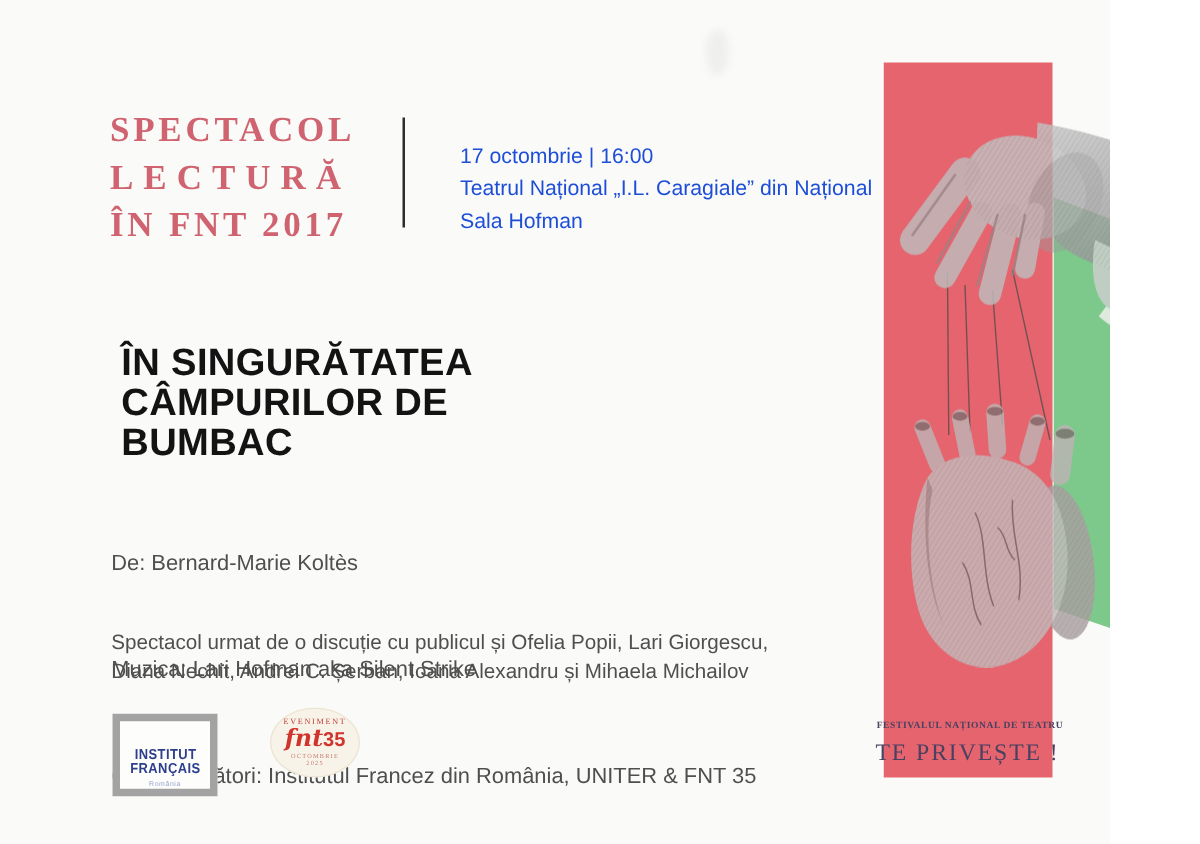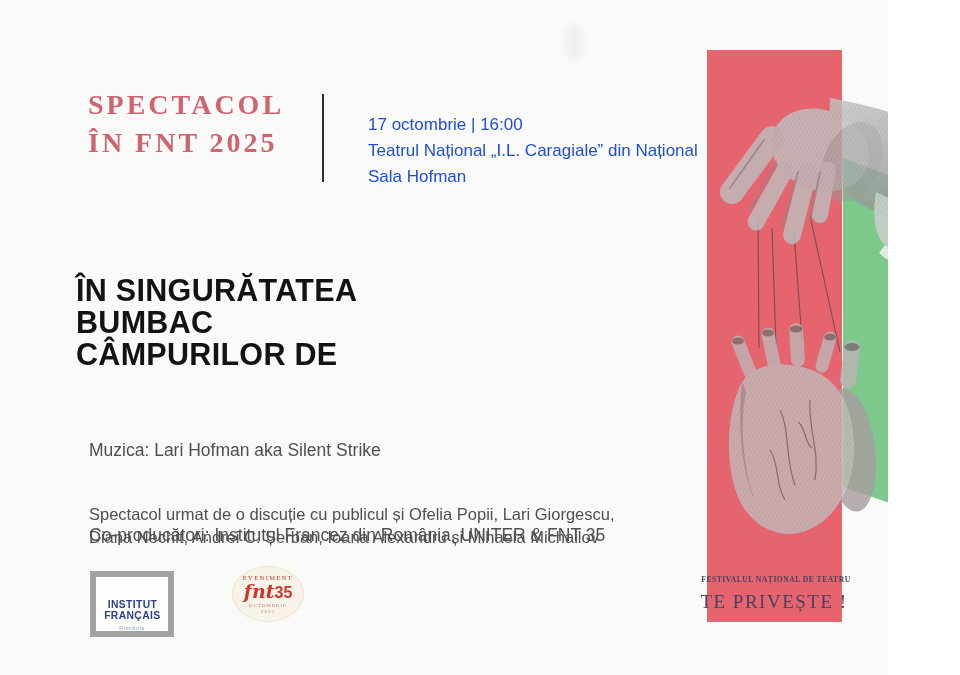--- a/index.html
+++ b/index.html
@@ -11,42 +11,42 @@
          font-weight:700;font-size:28px;line-height:38px;color:#cf6470;}
   .badge .l1{letter-spacing:3px;display:block;}
   .badge .l2{letter-spacing:8px;display:block;}
   .badge .l3{letter-spacing:3px;display:block;}
 
   .divider{position:absolute;left:322px;top:94px;width:2px;height:88px;background:#2d2d2d;}
 
   .event-info{position:absolute;left:368px;top:112px;font-size:17px;line-height:26px;color:#1d4ed8;}
 
   
-  .title{position:absolute;left:76px;top:274px;font-size:30.5px;font-weight:700;
+  .title{position:absolute;left:97px;top:274px;font-size:30.5px;font-weight:700;
          line-height:32px;color:#131313;letter-spacing:0.3px;}
   .title span{display:block;}
 
   
   .credits{position:absolute;left:89px;top:379px;font-size:17.5px;line-height:28.4px;
            color:#4f4f4f;white-space:pre-wrap;}
 
   .note{position:absolute;left:89px;top:503px;font-size:16.5px;line-height:22.5px;
         color:#4f4f4f;white-space:pre-line;}
 
   
   .if-box{position:absolute;left:90px;top:571px;width:72px;height:54px;border:6px solid #a3a3a3;
           background:#fdfdfc;display:flex;flex-direction:column;align-items:center;justify-content:flex-end;}
   .if-box .wordmark{font-size:11.5px;font-weight:700;color:#2c3e8c;line-height:11px;
           letter-spacing:0.4px;transform:scaleX(0.9);text-align:center;}
   .if-box .sub{font-size:5.5px;color:#93a2c9;margin-top:4px;letter-spacing:0.5px;}
 
   .motto{position:absolute;left:173px;top:573px;font-size:13.5px;font-weight:700;font-style:italic;
          line-height:17.5px;color:#3b5ca8;}
 
-  .fnt-badge{position:absolute;left:232px;top:566px;width:72px;height:56px;border-radius:50%;
+  .fnt-badge{position:absolute;left:216px;top:566px;width:72px;height:56px;border-radius:50%;
          background:#f8f3e9;box-shadow:inset 0 0 0 1px #ece4d2;display:flex;flex-direction:column;
          align-items:center;justify-content:center;}
   .fnt-badge .ev{font-size:6.5px;letter-spacing:1.4px;color:#c23b33;font-family:"Liberation Serif",serif;}
   .fnt-badge .logo-row{display:flex;align-items:baseline;margin:1px 0;}
   .fnt-badge .fnt{font-family:"DejaVu Serif",serif;font-style:italic;font-weight:700;
          font-size:19px;color:#d0342c;line-height:18px;}
   .fnt-badge .n35{font-size:16px;font-weight:700;color:#d0342c;margin-left:0;}
   .fnt-badge .oct{font-size:5px;letter-spacing:1px;color:#c77a70;font-family:"Liberation Serif",serif;line-height:6px;}
 
   .smudge{position:absolute;left:565px;top:24px;width:18px;height:36px;border-radius:45%;
@@ -55,40 +55,42 @@
   
   .artwork{position:absolute;left:680px;top:30px;width:280px;height:620px;}
 </style>
 </head>
 <body>
 
 <div class="poster">
 
   <div class="badge">
     <span class="l1">SPECTACOL</span>
-    <span class="l3">ÎN FNT 2025</span>
+    <span class="l2">LECTURĂ</span>
+    <span class="l3">ÎN FNT 2017</span>
   </div>
 
   <div class="divider"></div>
 
   <div class="event-info">
     <div>17 octombrie | 16:00</div>
     <div>Teatrul Național „I.L. Caragiale” din Național</div>
     <div>Sala Hofman</div>
   </div>
 
   <div class="smudge"></div>
 
   <div class="title">
     <span>ÎN SINGURĂTATEA</span>
+    <span>CÂMPURILOR DE</span>
     <span>BUMBAC</span>
-    <span>CÂMPURILOR DE</span>
   </div>
 
   <div class="credits">
+    <div>De: Bernard-Marie Koltès</div>
     <div>Muzica: Lari Hofman aka Silent Strike</div>
     <div>Co-producători: Institutul Francez din România, UNITER &amp; FNT 35</div>
     
   </div>
 
   <div class="note">Spectacol urmat de o discuție cu publicul și Ofelia Popii, Lari Giorgescu,
 Diana Nechit, Andrei C. Șerban, Ioana Alexandru și Mihaela Michailov</div>
 
   <div class="if-box">
     <div class="wordmark">INSTITUT</div>

